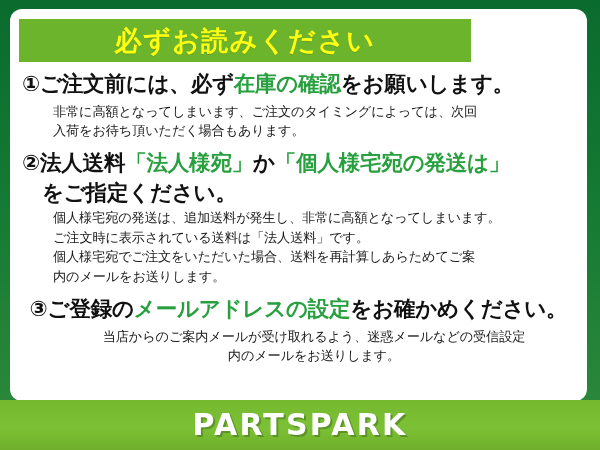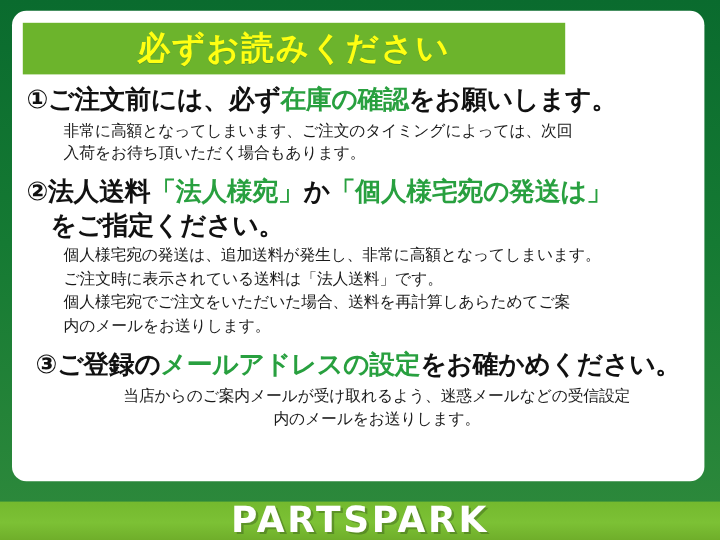--- a/index.html
+++ b/index.html
@@ -81,20 +81,21 @@
     margin: 0;
   }
   .heading-line2 {
     display: block;
     padding-left: 20px;
     white-space: nowrap;
   }
 
   .hl {
     color: #28a03f;
+    font-family: Liberation Mono, monospace;
   }
 
   .sub {
     padding-left: 31px;
     color: #1a1a1a;
     font-size: 13.2px;
     line-height: 1.47;
     letter-spacing: -0.15px;
     margin: 2px 0 0 0;
   }
@@ -107,21 +108,21 @@
   .item1 { margin-top: 3px; }
   .item2 { margin-top: 9px; }
   .item3 { margin-top: 9px; text-align: center; }
 
   
   .footer {
     position: absolute;
     left: 0;
     right: 0;
     bottom: 0;
-    height: 32px;
+    height: 50px;
     background: linear-gradient(180deg, #74b92e 0%, #7cc135 55%, #6fae2a 100%);
     display: flex;
     align-items: center;
     justify-content: center;
   }
   .brand {
     color: #ffffff;
     font-size: 30px;
     font-weight: bold;
     letter-spacing: 2.2px;

